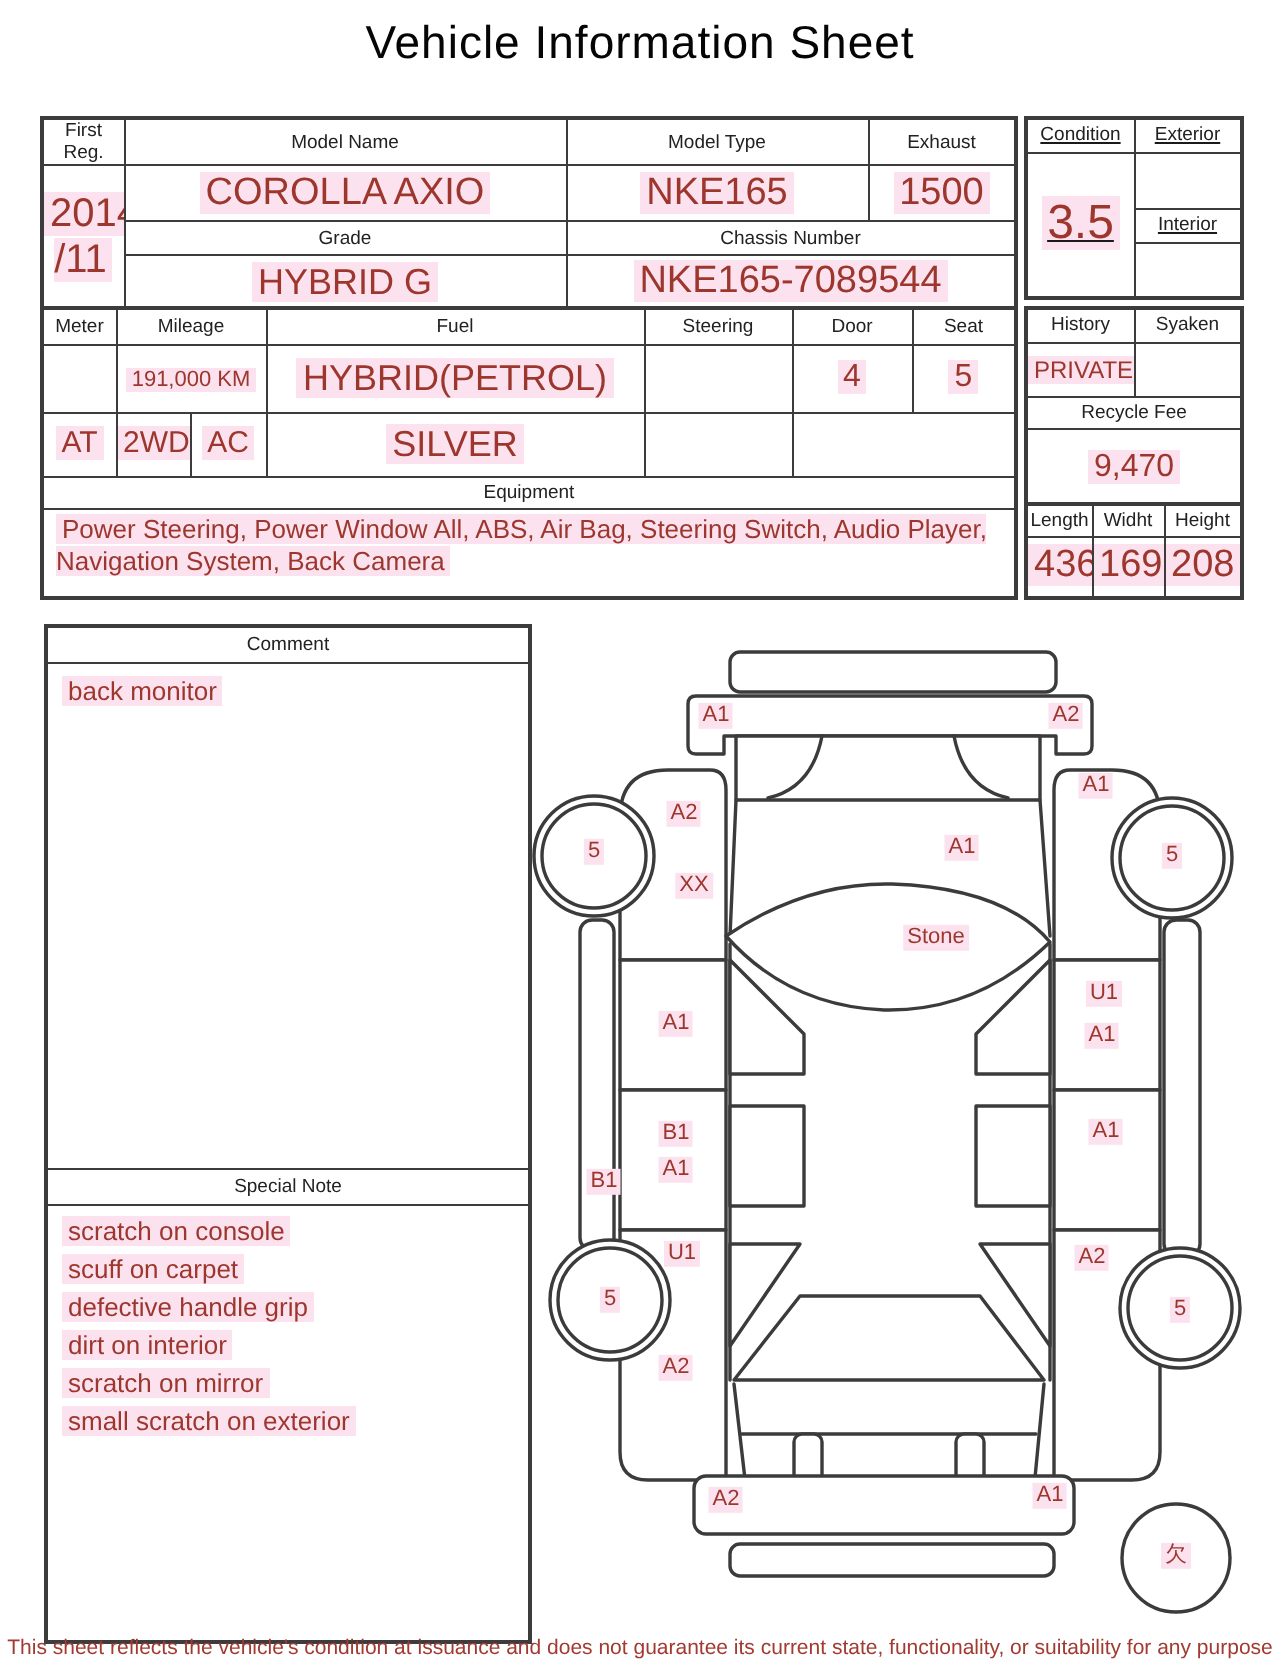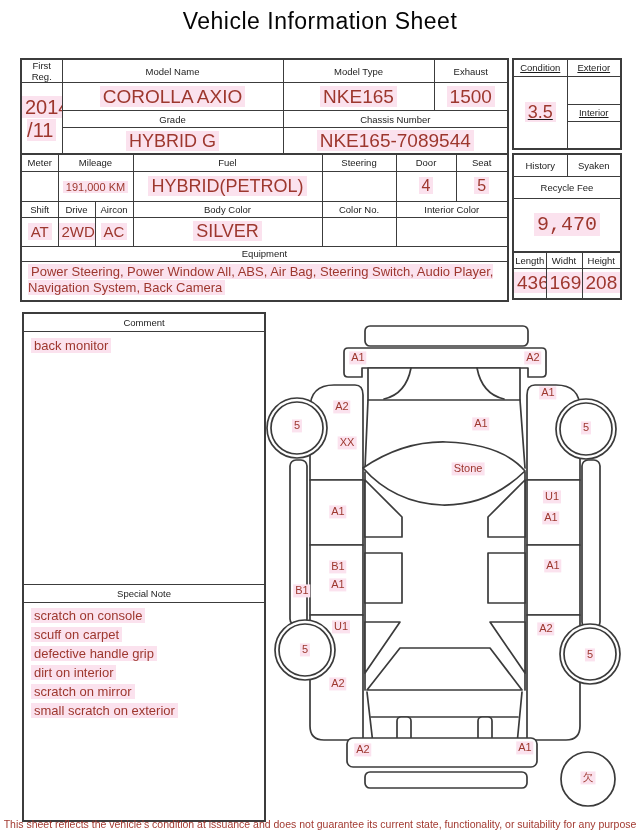--- a/index.html
+++ b/index.html
@@ -11,22 +11,22 @@
   th,td{border:1.5px solid #3c3c3c;padding:0;overflow:hidden;}
   table{border:2px solid #3c3c3c;}
   th{font-weight:normal;font-size:9.5px;color:#222;text-align:center;}
   td{text-align:center;vertical-align:middle;}
   .hl{background:#fbe2ee;color:#9d372e;padding:0 3px;display:inline;}
   .v-lg{font-size:19px;}
   .v-md{font-size:18px;}
   .v-sm{font-size:11px;}
   .v-door{font-size:16px;}
   .v-shift{font-size:15px;}
-  .v-cond{font-size:18px;}
-  .v-fee{font-size:20px;font-family:Liberation Mono, monospace;}
+  .v-cond{font-size:24px;}
+  .v-fee{font-size:16px;}
   .v-dim{font-size:19px;}
   .v-priv{font-size:12px;}
   .v-reg{font-size:20px;line-height:1.12;white-space:pre-line;}
   .equip-cell{text-align:left;vertical-align:top;padding:2px 6px;font-size:13px;line-height:1.25;}
   .equip-cell .hl{color:#9d372e;}
   
   .notes-box{position:absolute;left:22px;top:312px;width:240px;height:506px;
              border:2px solid #3c3c3c;background:#fff;}
   .box-head{height:17px;line-height:17px;text-align:center;font-size:9.5px;color:#222;
             border-bottom:1.5px solid #3c3c3c;}
@@ -126,28 +126,20 @@
       <th>Seat</th>
     </tr>
     <tr style="height:30px;">
       <td></td>
       <td colspan="2"><span class="hl v-sm">191,000 KM</span></td>
       <td><span class="hl v-md">HYBRID(PETROL)</span></td>
       <td></td>
       <td><span class="hl v-door">4</span></td>
       <td><span class="hl v-door">5</span></td>
     </tr>
-    <tr style="height:16px;">
-      <th>Shift</th>
-      <th>Drive</th>
-      <th>Aircon</th>
-      <th>Body Color</th>
-      <th>Color No.</th>
-      <th colspan="2">Interior Color</th>
-    </tr>
     <tr style="height:29px;">
       <td><span class="hl v-shift">AT</span></td>
       <td><span class="hl v-shift">2WD</span></td>
       <td><span class="hl v-shift">AC</span></td>
       <td><span class="hl v-md">SILVER</span></td>
       <td></td>
       <td colspan="2"></td>
     </tr>
     <tr style="height:15px;margin-left:34px;">
       <th colspan="7">Equipment</th>
@@ -160,20 +152,24 @@
 
   <table style="left:512px;top:153px;width:108px;height:100px;">
     <colgroup>
         <col style="width:54px">
         <col style="width:54px">
       </colgroup>
     <tbody>
         <tr style="height:17px;">
       <th>History</th>
       <th>Syaken</th>
+    </tr>
+    <tr style="height:27px;">
+      <td><span class="hl v-priv">PRIVATE</span></td>
+      <td></td>
     </tr>
     <tr style="height:16px;">
       <th colspan="2">Recycle Fee</th>
     </tr>
     <tr style="height:40px;">
       <td colspan="2"><span class="hl v-fee">9,470</span></td>
     </tr>
   </tbody>
     </table>
 

